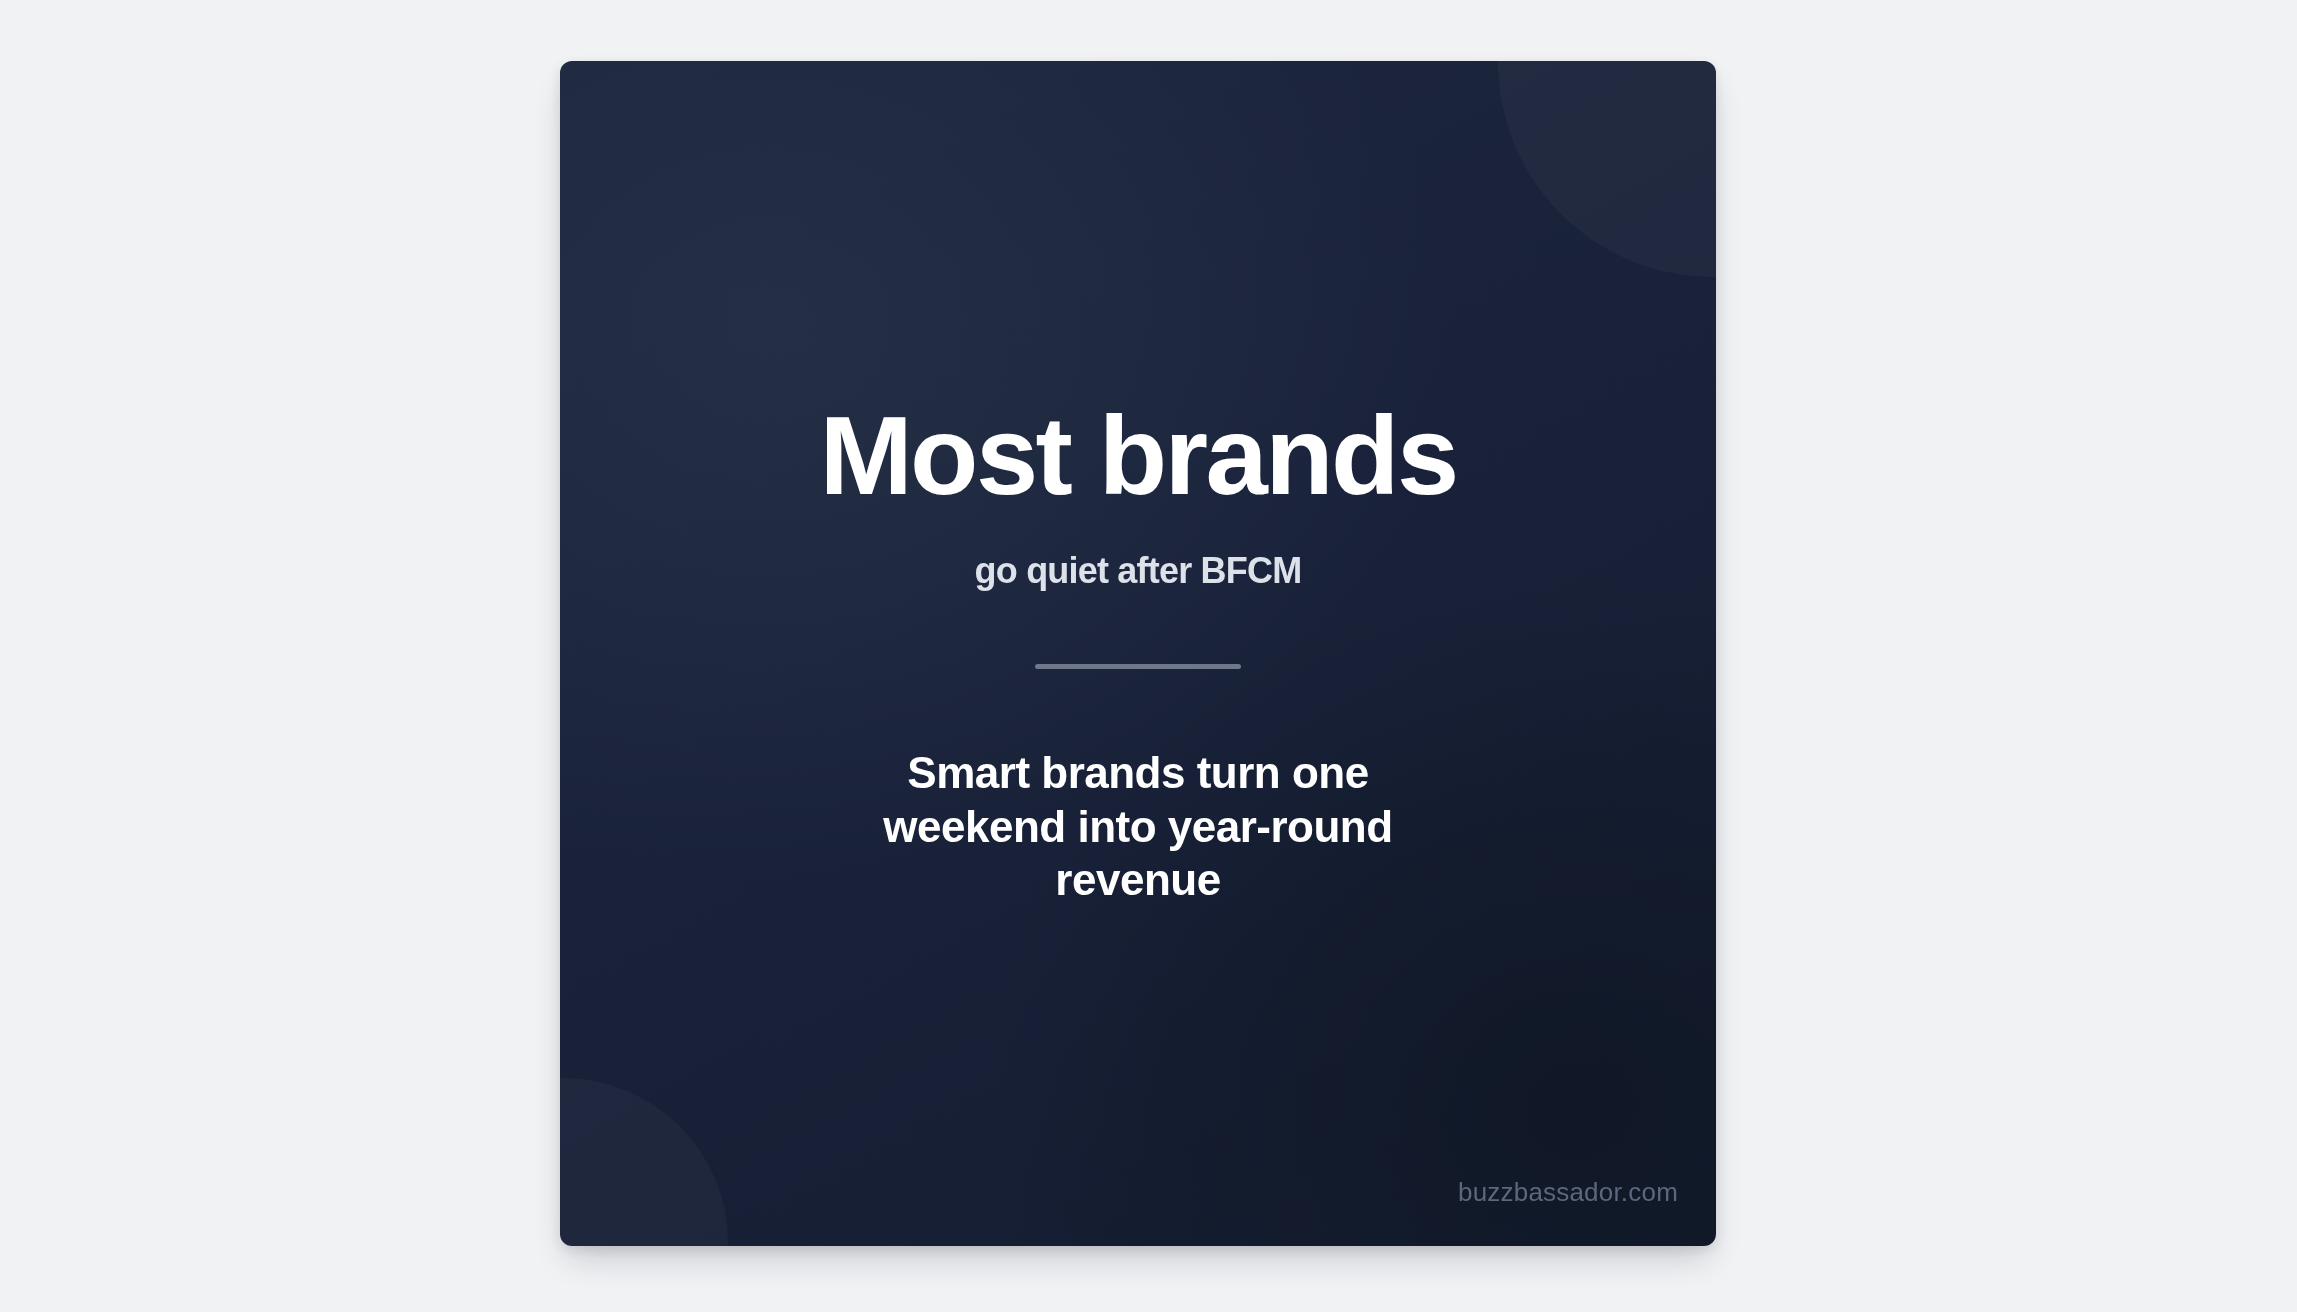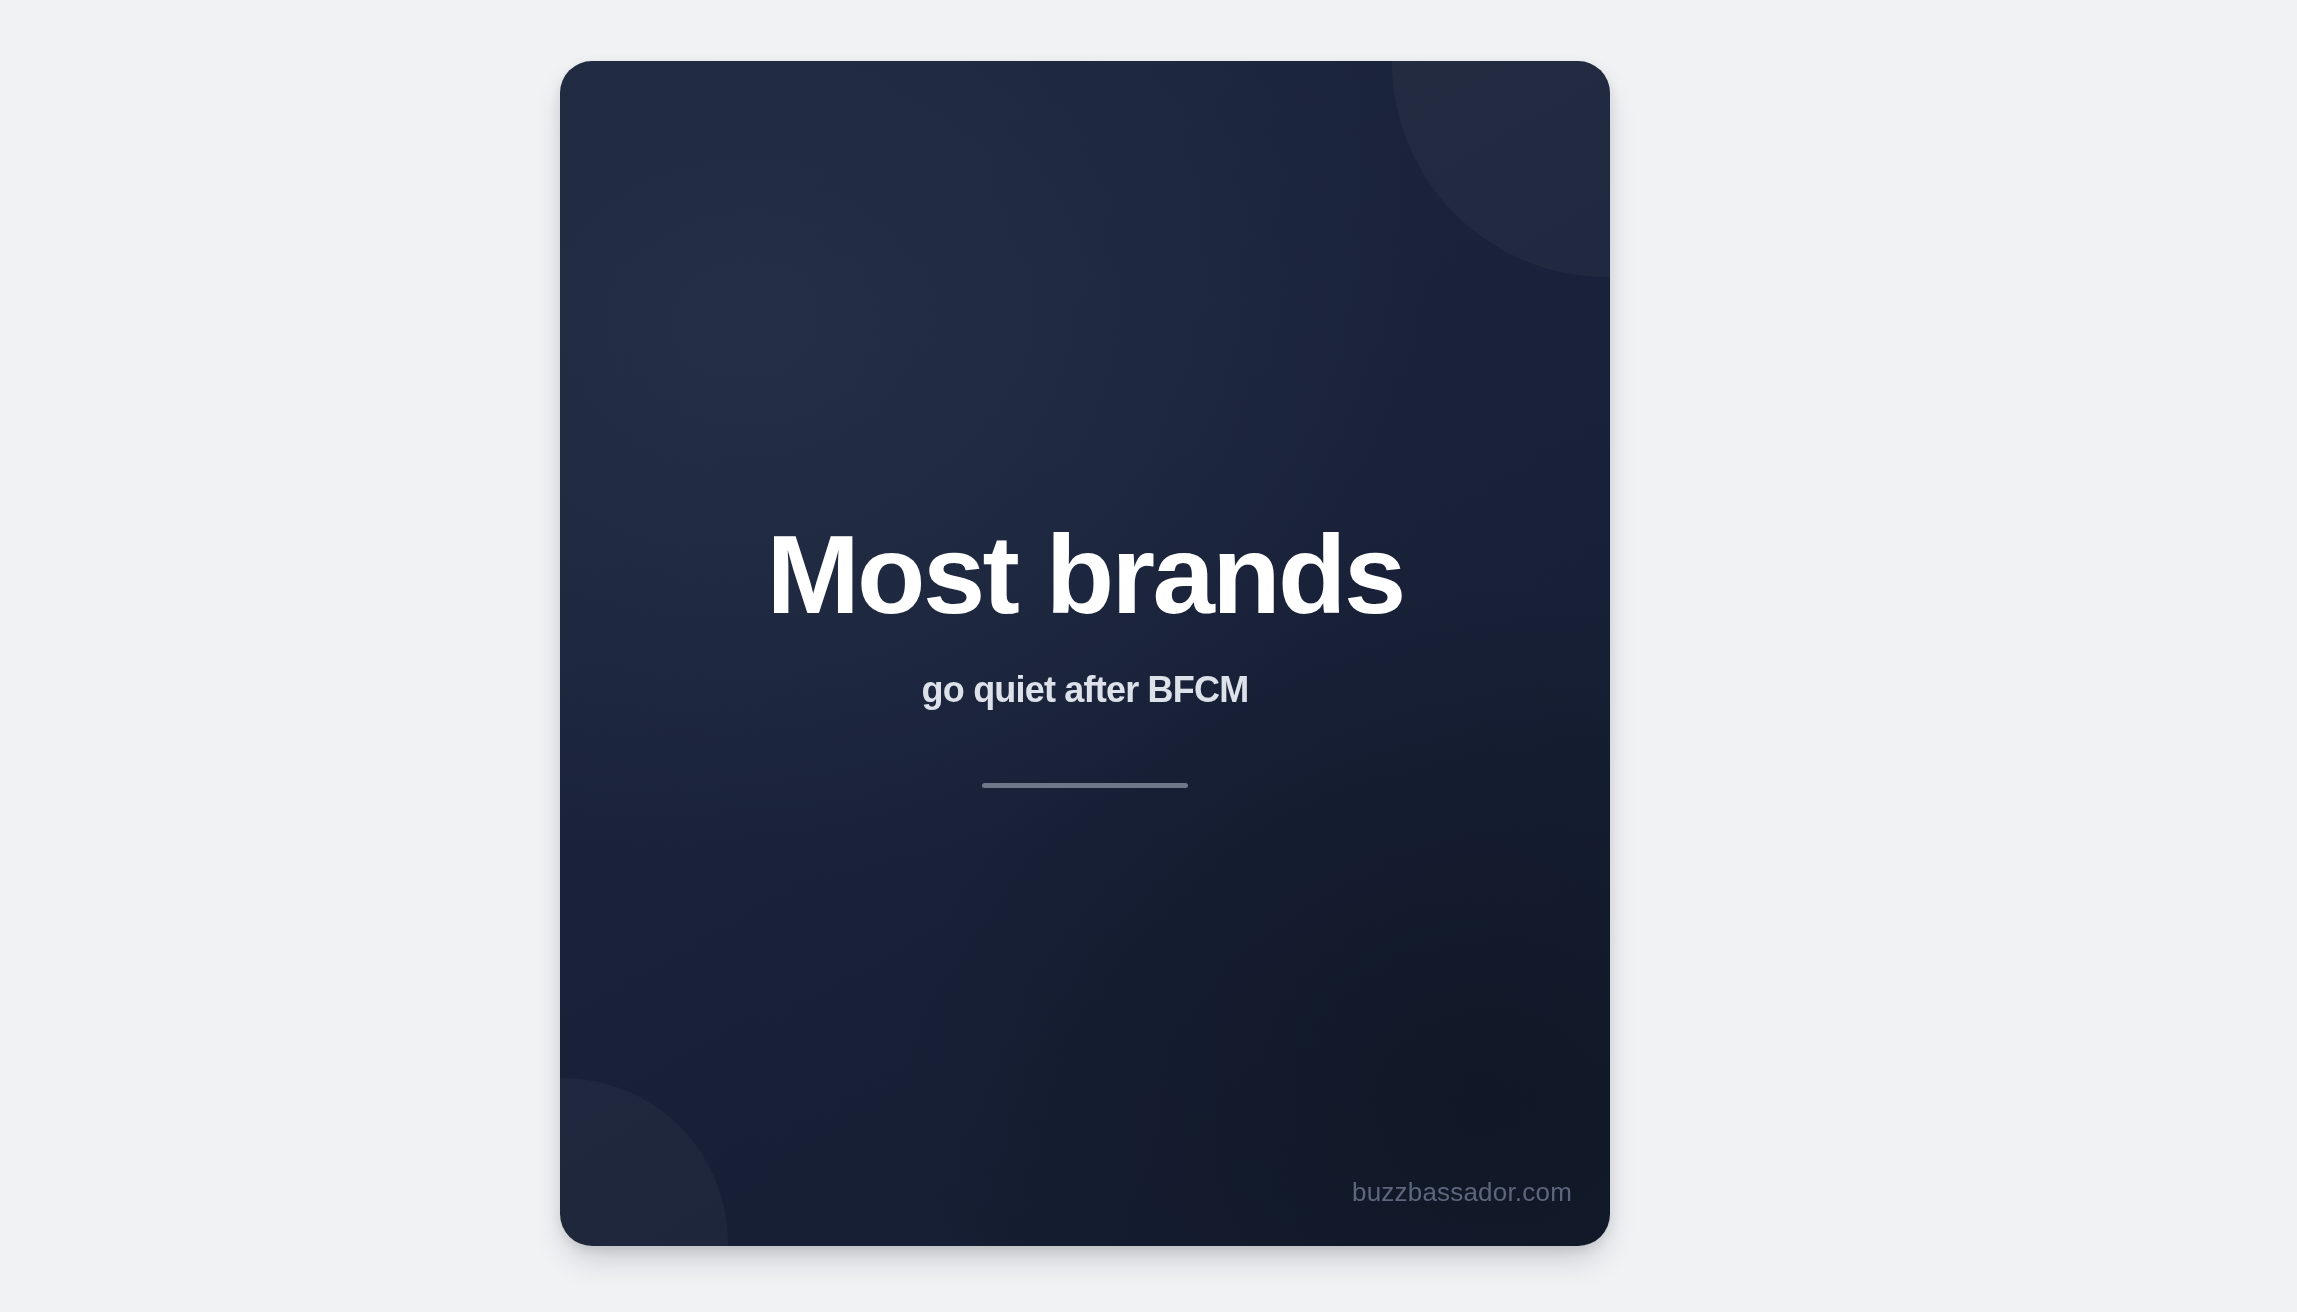--- a/index.html
+++ b/index.html
@@ -18,23 +18,23 @@
     position: relative;
     width: 2297px;
     height: 1312px;
   }
 
   
   .card {
     position: absolute;
     left: 560px;
     top: 61px;
-    width: 1050px;
+    width: 1156px;
     height: 1185px;
-    border-radius: 32px;
+    border-radius: 12px;
     overflow: hidden;
     background:
       radial-gradient(ellipse 1100px 900px at 18% 22%, #242f46 0%, rgba(36,47,70,0) 62%),
       radial-gradient(ellipse 900px 800px at 88% 88%, #101827 0%, rgba(16,24,39,0) 65%),
       linear-gradient(150deg, #1d273c 0%, #19223a 45%, #131c2e 100%);
     box-shadow:
       0 18px 34px -8px rgba(18, 26, 44, 0.20),
       0 4px 12px rgba(18, 26, 44, 0.10);
   }
 
@@ -140,20 +140,21 @@
     <div class="texture"></div>
 
     <div class="content">
 
       <h1 class="headline">Most brands</h1>
 
       <h2 class="subheadline">go quiet after BFCM</h2>
 
       <div class="divider"></div>
 
+      <p class="body-copy">Smart brands turn one weekend into year-round revenue</p>
 
     </div>
 
     <div class="watermark">buzzbassador.com</div>
 
   </div>
 
 </div>
 
 </body></html>

